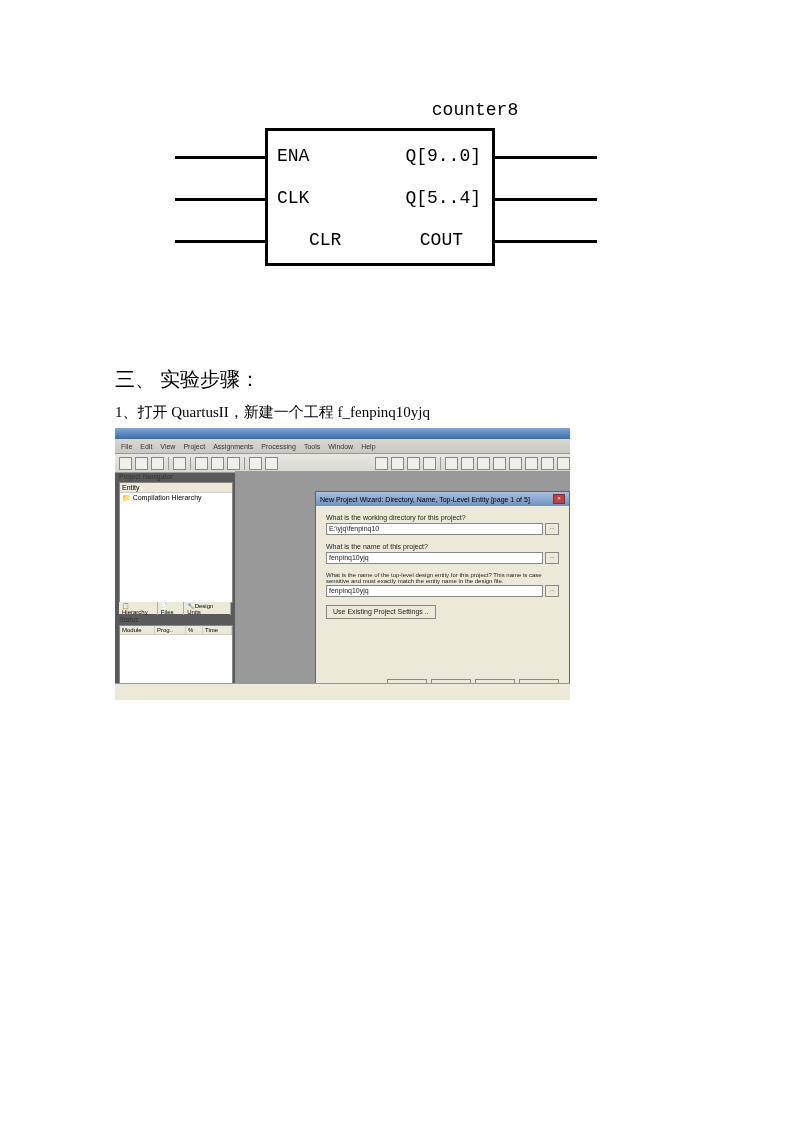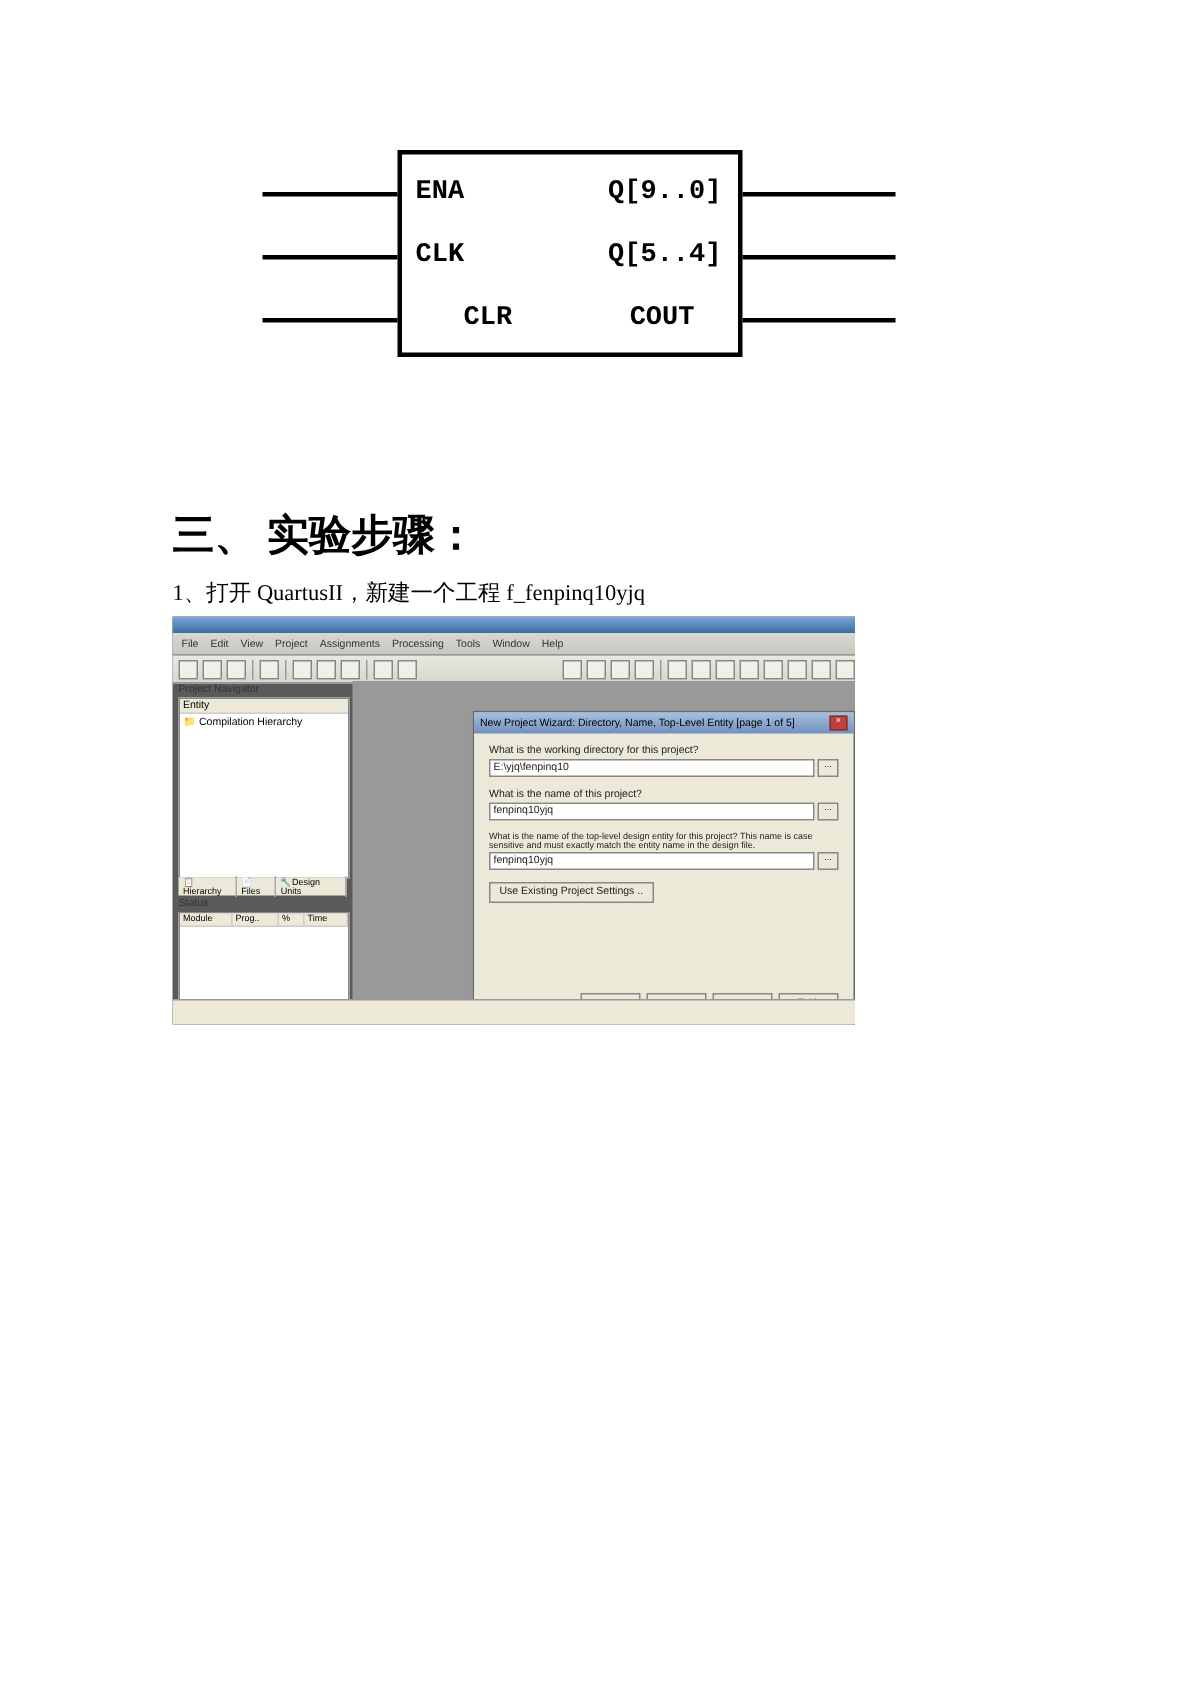--- a/index.html
+++ b/index.html
@@ -39,29 +39,29 @@
     }
     .pin-line {
       position: absolute;
       height: 3px;
       background: black;
     }
     .pin-label {
       position: absolute;
       font-family: "Courier New", monospace;
       font-size: 18px;
-      font-weight: bold;
+      font-weight: normal;
     }
     .caption-area {
       height: 38px;
       margin-bottom: 10px;
     }
     .heading {
-      font-size: 28px;
-      font-weight: bold;
+      font-size: 20px;
+      font-weight: normal;
       margin-bottom: 10px;
     }
     .subheading {
       font-size: 16px;
       margin-bottom: 4px;
     }
     .step-text {
       font-size: 15px;
       margin-bottom: 6px;
     }
@@ -282,20 +282,21 @@
       height: 16px;
       background: #ece9d8;
       border-top: 1px solid #999;
     }
   </style>
 </head>
 <body>
 
 <div class="page">
   <div class="block-diagram">
+    <div class="block-title">counter8</div>
     <div class="block-box">
       <div class="rect"></div>
       <div class="pin-line" style="left:0;top:28px;width:90px;"></div>
       <div class="pin-label" style="left:102px;top:18px;">ENA</div>
       <div class="pin-label" style="right:114px;top:18px;">Q[9..0]</div>
       <div class="pin-line" style="left:320px;top:28px;width:102px;"></div>
       <div class="pin-line" style="left:0;top:70px;width:90px;"></div>
       <div class="pin-label" style="left:102px;top:60px;">CLK</div>
       <div class="pin-label" style="right:114px;top:60px;">Q[5..4]</div>
       <div class="pin-line" style="left:320px;top:70px;width:102px;"></div>

